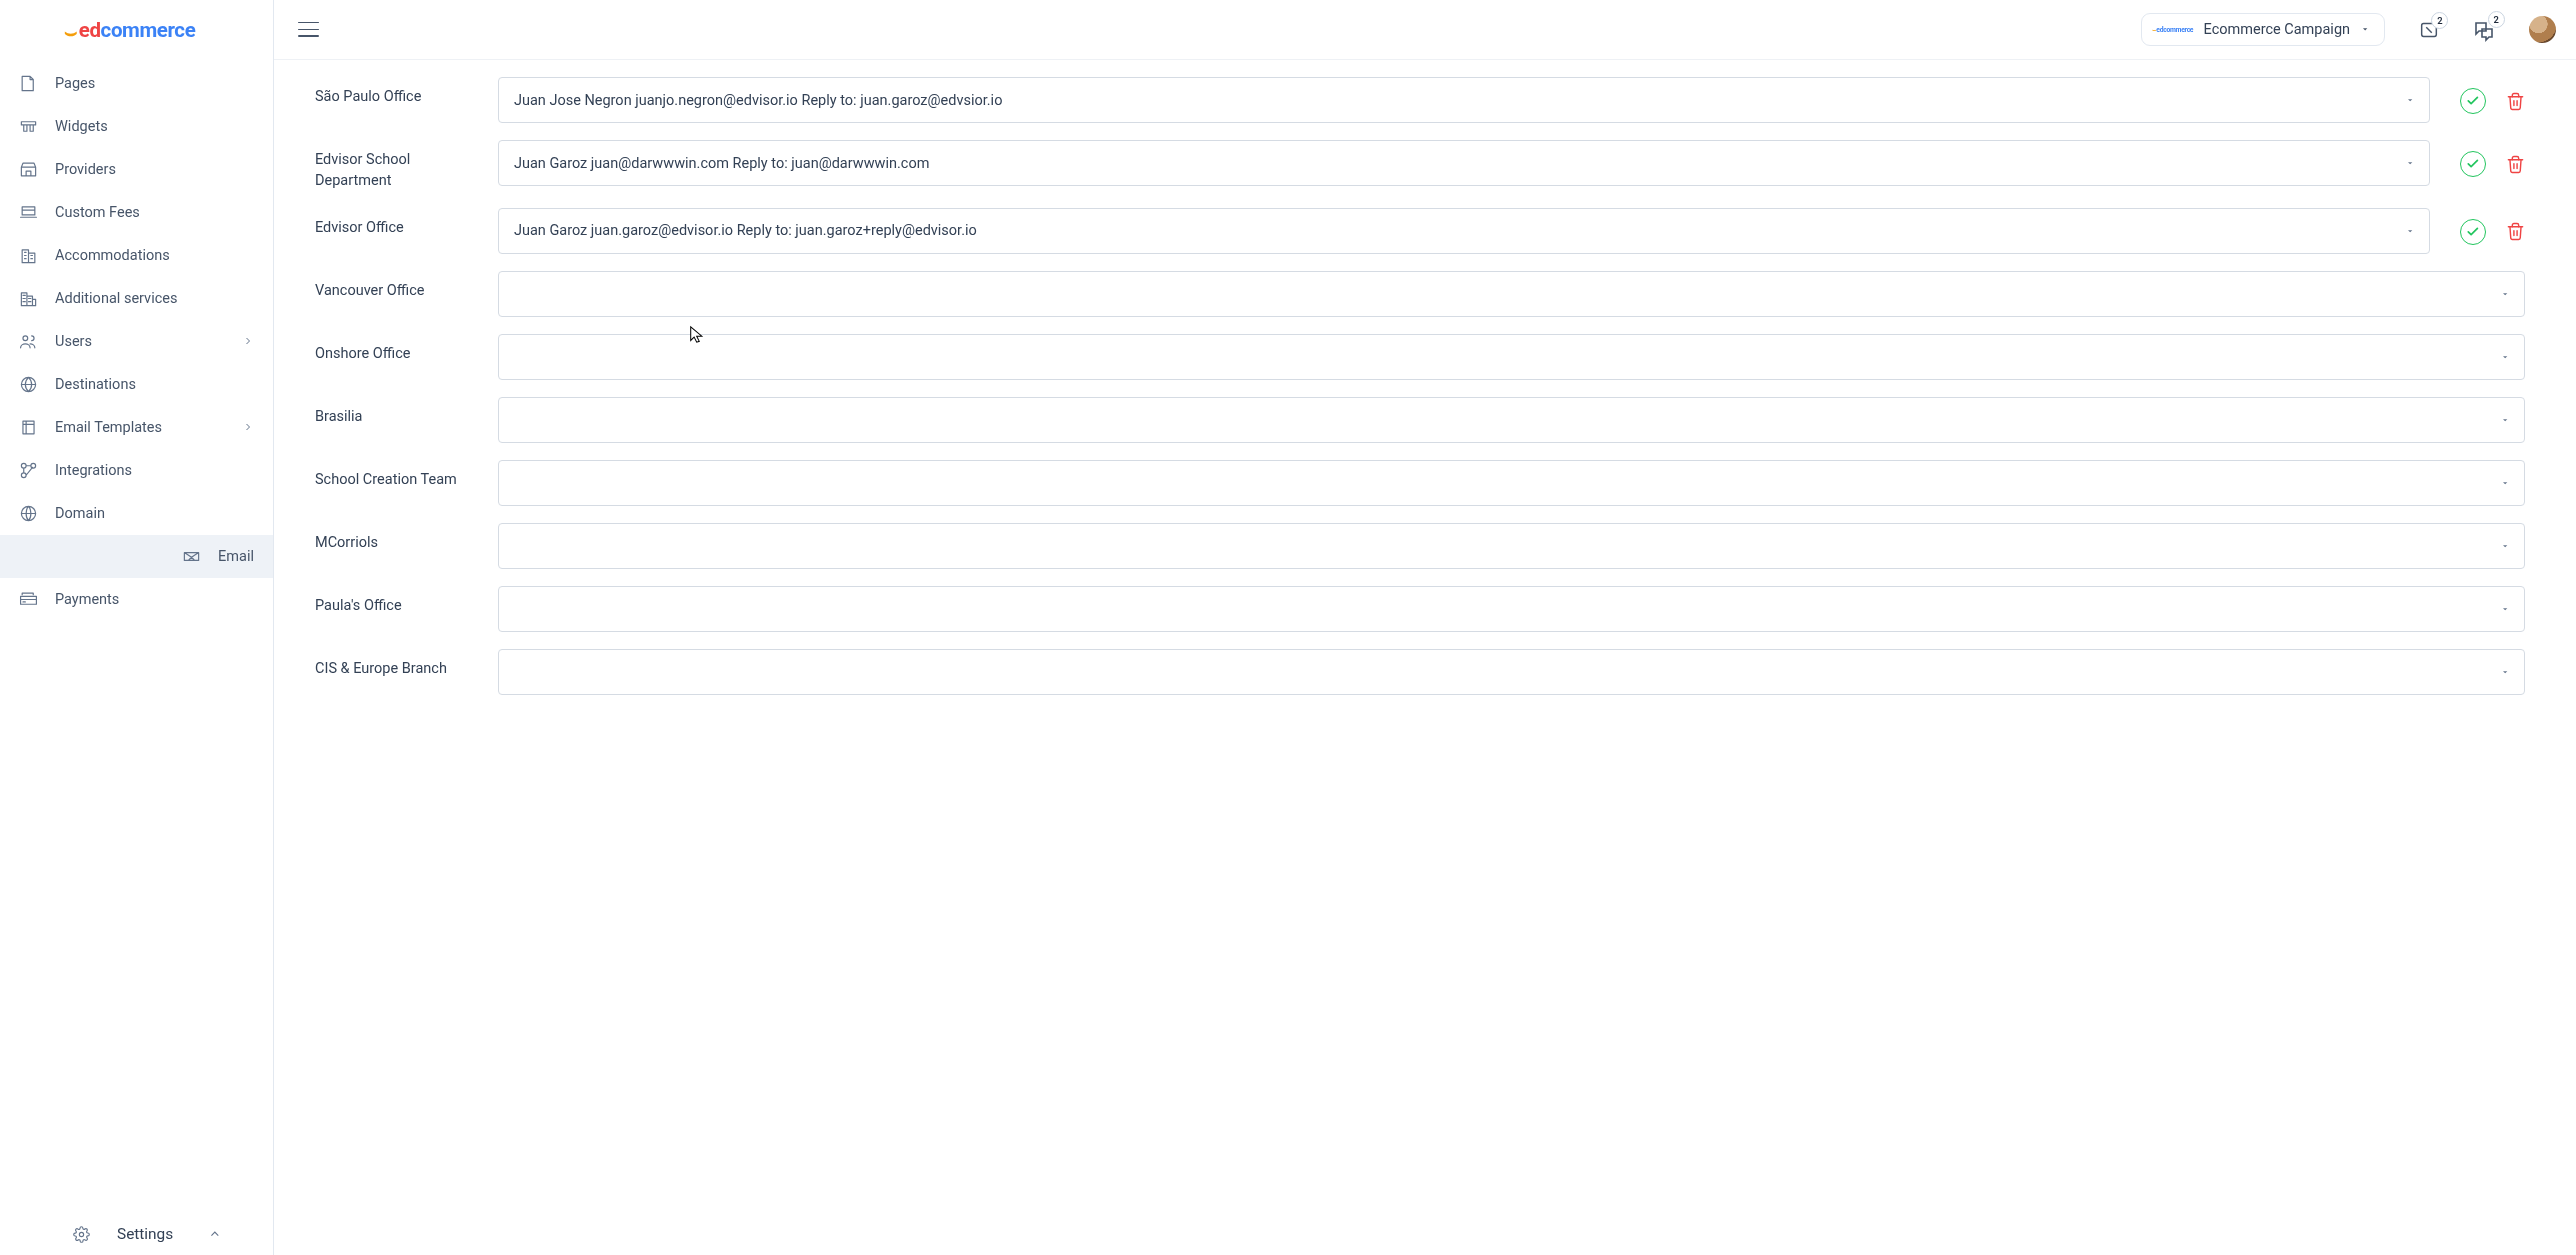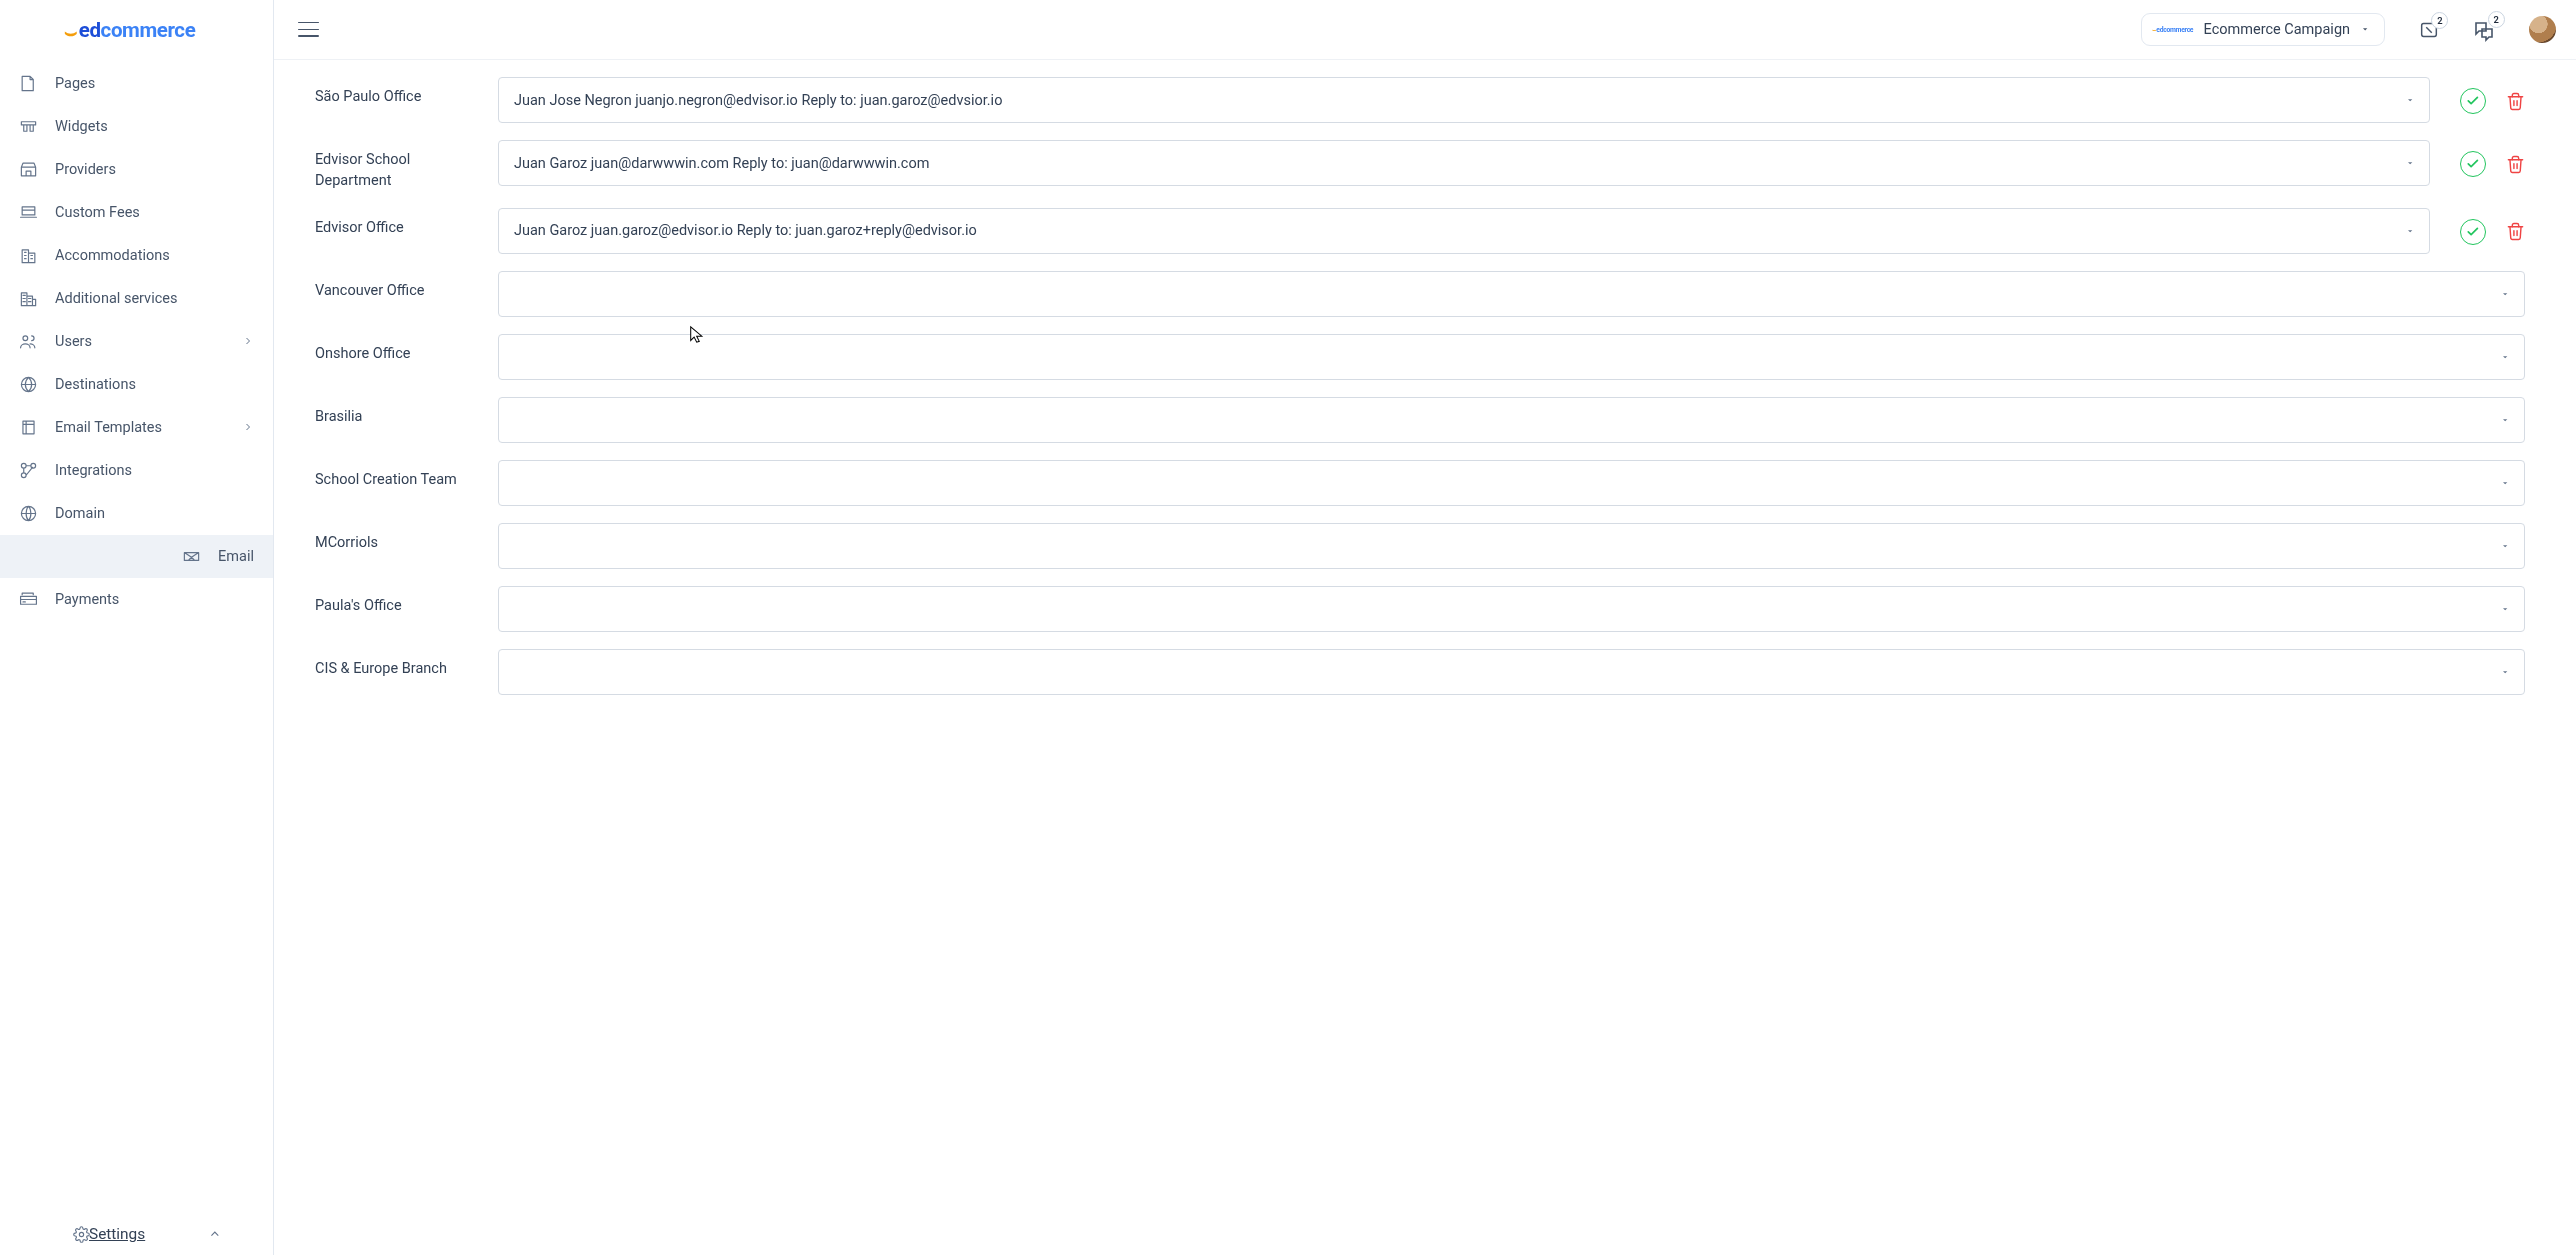--- a/index.html
+++ b/index.html
@@ -6,32 +6,32 @@
   html, body { height: 100%; font-family: -apple-system, BlinkMacSystemFont, "Segoe UI", Roboto, Helvetica, Arial, sans-serif; color: #334155; }
   body { display: flex; flex-direction: column; background: #fff; overflow: hidden; }
   
   .app { display: flex; height: 100vh; width: 100vw; }
   
   
   .sidebar { width: 274px; min-width: 274px; border-right: 0.9px solid #e2e8f0; display: flex; flex-direction: column; background: #fff; }
   .logo-wrap { height: 60px; display: flex; align-items: center; padding-left: 64px; }
   .logo { display: flex; align-items: center; gap: 3.4px; font-weight: 700; font-size: 20.5px; letter-spacing: -0.4px; }
   .logo .tilde { color: #f59e0b; font-size: 20.5px; transform: translateY(1.7px); margin-right: -1.7px; }
-  .logo .ed { color: #1d4ed8; margin-top: 20px; }
+  .logo .ed { color: #ef4444; margin-top: 20px; }
   .logo .commerce { color: #3b82f6; }
   
   .nav { flex: 1; display: flex; flex-direction: column; padding-top: 1.7px; overflow: hidden; }
   .nav-item { display: flex; align-items: center; gap: 17px; padding: 0 19px; height: 43px; font-size: 14.5px; color: #475569; cursor: pointer; position: relative; }
   .nav-item.active { background: #eef2f7; justify-content: flex-end; }
   .nav-item .ico { width: 19px; height: 19px; display: inline-flex; align-items: center; justify-content: center; color: #64748b; }
   .nav-item .chev { margin-left: auto; color: #64748b; }
   
   .settings-row { display: flex; align-items: center; gap: 15.4px; padding: 12px 51px 12px 73px; font-size: 15.4px; color: #334155; cursor: pointer; position: relative; }
   .settings-row .gear { position: absolute; left: 73px; color: #64748b; }
-  .settings-row .label { margin-left: 16px; text-decoration: underline; }
+  .settings-row .label { margin-left: 44px; }
   .settings-row .chev-up { margin-left: auto; color: #64748b; }
   
   
   .main { flex: 1; display: flex; flex-direction: column; min-width: 0; }
   .topbar { height: 60px; border-bottom: 0.9px solid #eef1f5; display: flex; align-items: center; padding: 0 20.5px 0 24px; gap: 17px; }
   .burger { width: 20.5px; height: 15.4px; display: inline-flex; flex-direction: column; justify-content: space-between; cursor: pointer; }
   .burger span { height: 1.7px; background: #475569; border-radius: 1.7px; width: 100%; }
   .topbar .spacer { flex: 1; }
   
   .campaign-select { display: flex; align-items: center; gap: 10.3px; border: 0.9px solid #e2e8f0; border-radius: 9px; padding: 6.8px 13.7px 6.8px 10.3px; cursor: pointer; background: #fff; font-size: 14.5px; color: #334155; }

